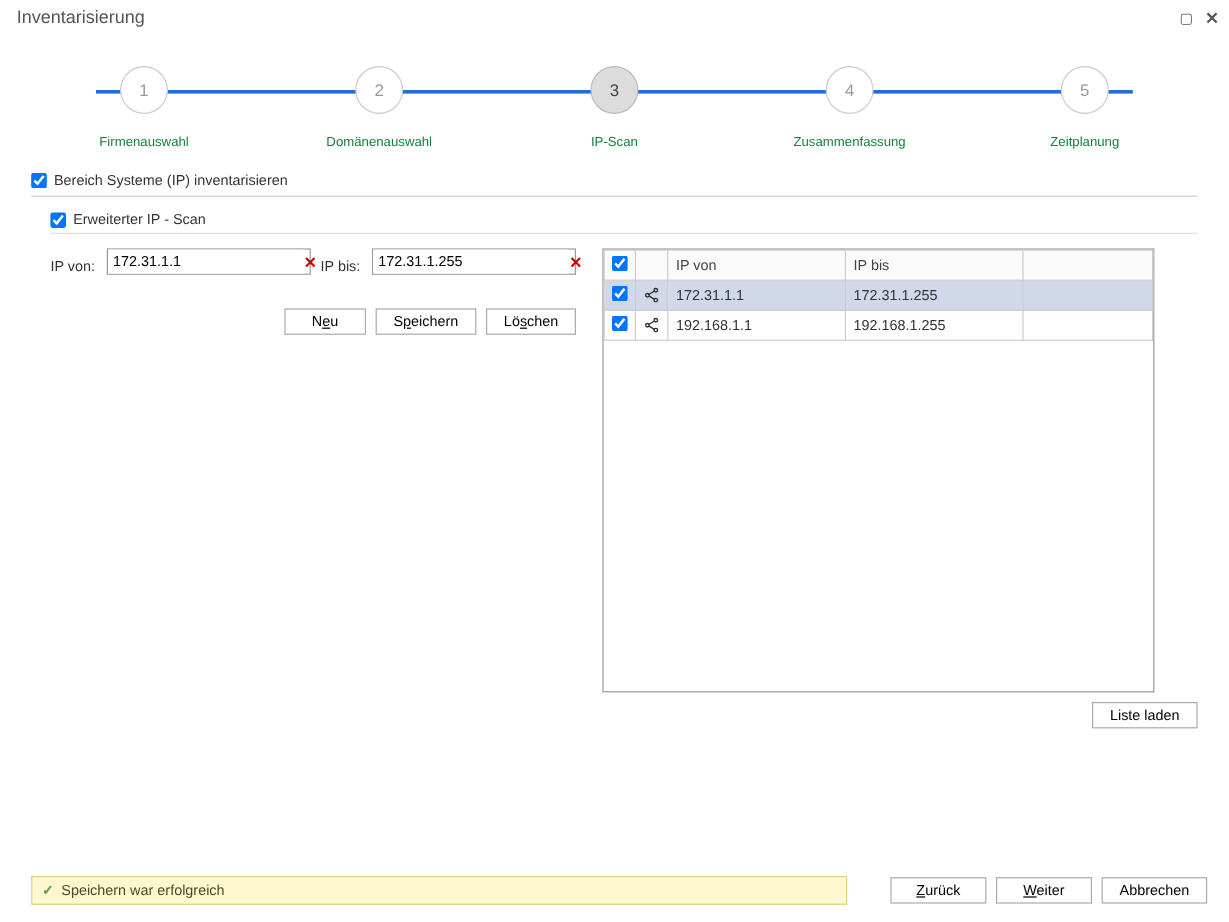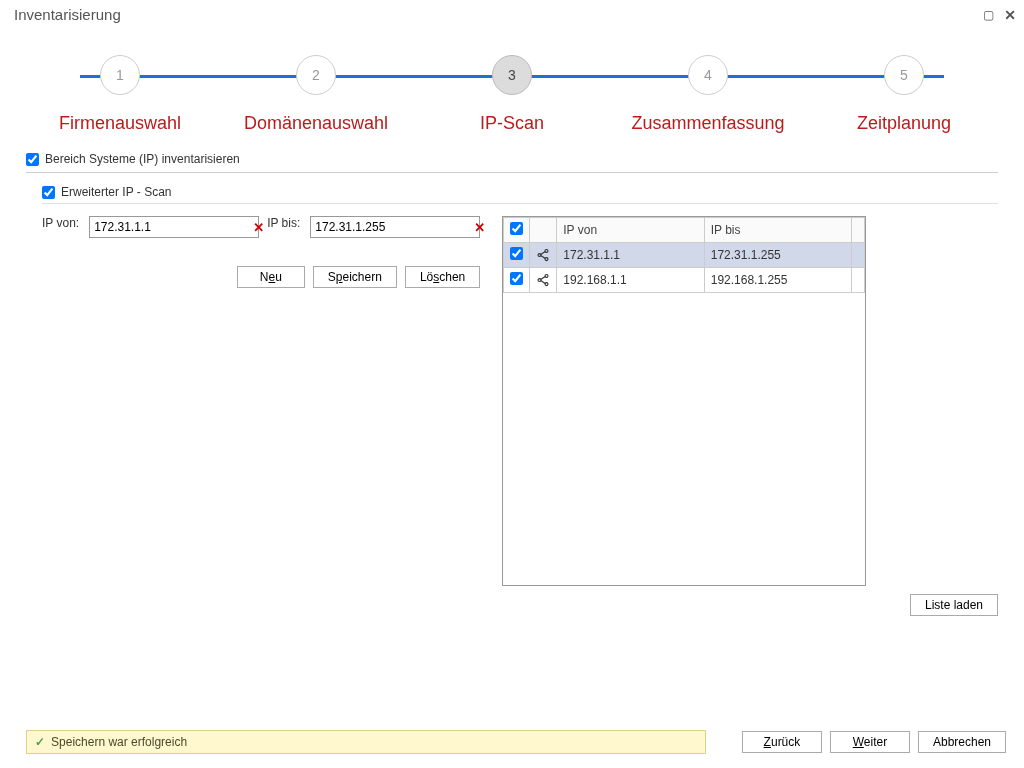--- a/index.html
+++ b/index.html
@@ -49,21 +49,21 @@
   justify-content: center;
   font-size: 14px;
   color: #999;
   margin-bottom: 18px;
 }
 .step.active .step-circle {
   background: #dcdcdc;
   border-color: #bbb;
   color: #444;
 }
-.step-label { font-size: 18px; color: #b91c1c; white-space: nowrap; }
+.step-label { font-size: 11px; color: #15803d; white-space: nowrap; }
 .step-line {
   position: absolute;
   top: 50px;
   height: 3px;
   background: #1e6fd6;
   z-index: 1;
 }
 .content { padding: 18px 26px 0 26px; }
 .checkbox-row {
   display: flex;
@@ -75,21 +75,21 @@
 .hr1 { border: none; border-top: 1px solid #ccc; margin: 6px 0 12px 0; }
 .sub-section { margin-left: 16px; }
 .range-title { margin: 18px 0 6px 0; color: #333; }
 .hr2 { border: none; border-top: 1px solid #e0e0e0; margin: 4px 0 12px 0; }
 .range-area {
   display: flex;
   gap: 22px;
   align-items: flex-start;
 }
 .range-left { display: flex; flex-direction: column; }
-.range-inputs { display: flex; align-items: flex-start; gap: 8px; }
+.range-inputs { display: flex; align-items: flex-end; gap: 8px; }
 .range-inputs label { color: #333; margin-right: 2px; }
 .ip-input-wrap {
   display: flex;
   align-items: center;
   border: 1px solid #999;
   background: #fff;
   height: 22px;
   width: 170px;
 }
 .ip-input-wrap input {
@@ -124,21 +124,21 @@
   border: 1px solid #aaa;
   background: #fff;
   padding: 3px 14px;
   font-family: inherit;
   font-size: 12px;
   cursor: pointer;
   min-width: 68px;
 }
 .table-wrap {
   border: 1px solid #999;
-  width: 364px;
+  width: 460px;
   height: 370px;
   display: flex;
   flex-direction: column;
   background: #fff;
 }
 .tbl { width: 100%; border-collapse: collapse; }
 .tbl th, .tbl td {
   border: 1px solid #ccc;
   text-align: left;
   padding: 4px 6px;

